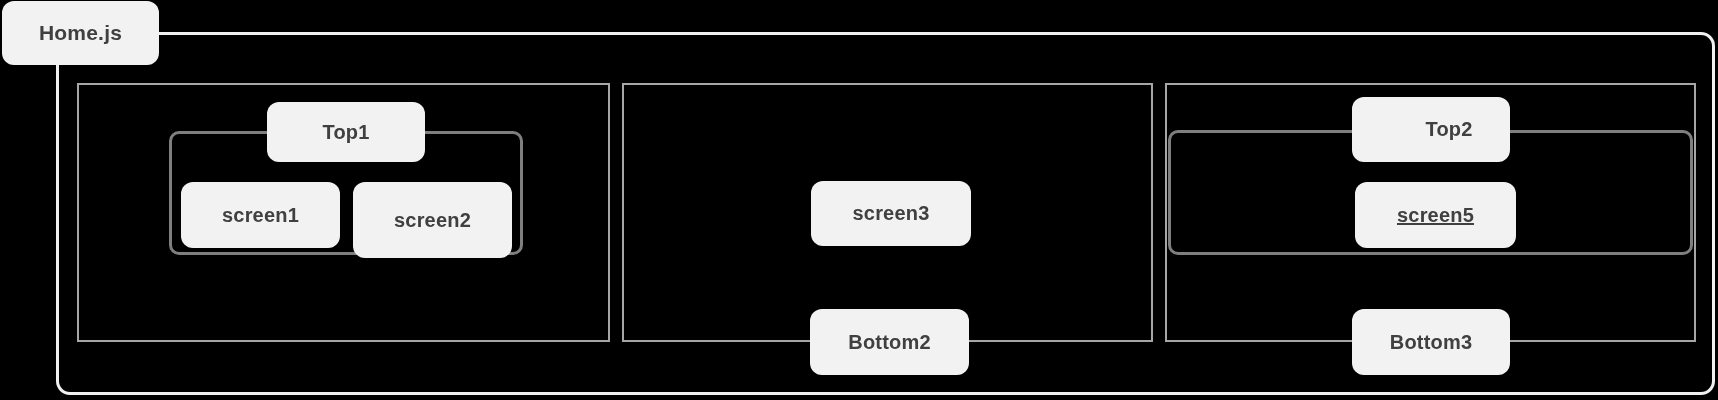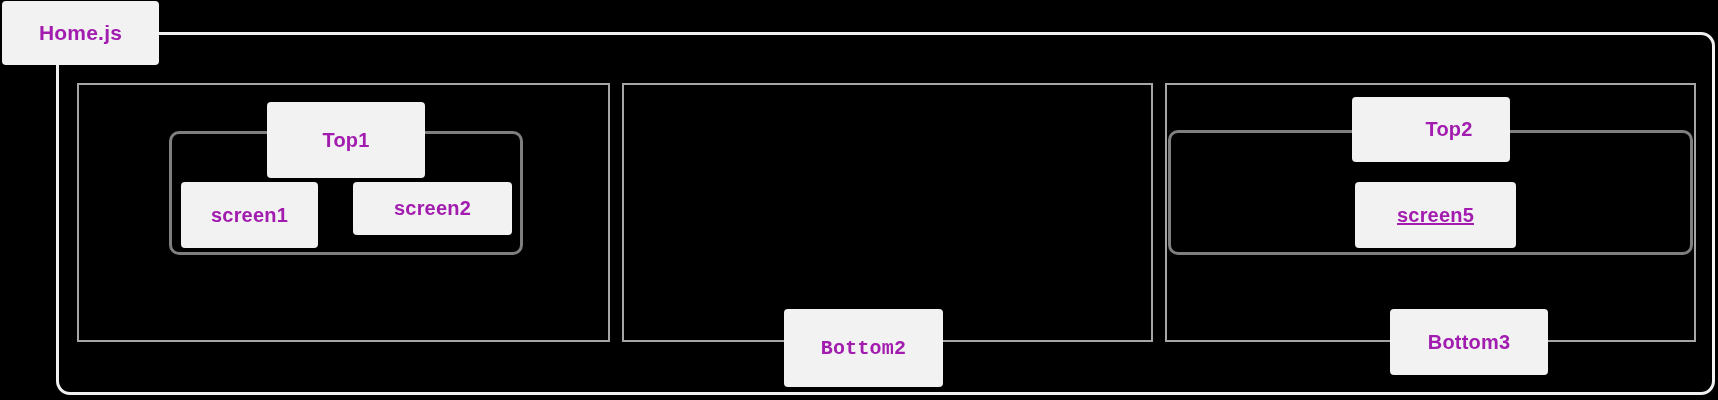--- a/index.html
+++ b/index.html
@@ -42,63 +42,64 @@
     border: 3px solid #7f7f7f;
     border-radius: 10px;
     z-index: 2;
   }
   .inner-group-1 { left: 169px;  top: 131px; width: 354px; height: 124px; }
   .inner-group-3 { left: 1168px; top: 130px; width: 525px; height: 125px; }
 
   
   .node {
     background: #f2f2f2;
-    border-radius: 4px;
+    border-radius: 12px;
     display: flex;
     align-items: center;
     justify-content: center;
     font-weight: bold;
     font-size: 20px;
-    color: #a21caf;
+    color: #404040;
     z-index: 3;
     letter-spacing: 0.2px;
   }
 
   .home-node { left: 2px; top: 1px; width: 157px; height: 64px; z-index: 5; font-size: 21px; }
 
-  .top1-node    { left: 267px;  top: 102px; width: 158px; height: 76px; }
-  .screen1-node { left: 181px;  top: 182px; width: 137px; height: 66px; }
-  .screen2-node { left: 353px;  top: 182px; width: 159px; height: 53px; }
+  .top1-node    { left: 267px;  top: 102px; width: 158px; height: 60px; }
+  .screen1-node { left: 181px;  top: 182px; width: 159px; height: 66px; }
+  .screen2-node { left: 353px;  top: 182px; width: 159px; height: 76px; }
   .bottom1-node { left: 267px;  top: 311px; width: 158px; height: 66px; }
 
   .screen3-node { left: 811px;  top: 181px; width: 160px; height: 65px; }
-  .bottom2-node { left: 784px;  top: 309px; width: 159px; height: 78px; font-family: Liberation Mono, monospace; }
+  .bottom2-node { left: 810px;  top: 309px; width: 159px; height: 66px; }
 
   .top2-node    { left: 1352px; top: 97px;  width: 158px; height: 65px; padding-left: 36px; }
   .screen4-node { left: 1181px; top: 182px; width: 162px; height: 66px; }
   .screen5-node { left: 1355px; top: 182px; width: 161px; height: 66px; text-decoration: underline; }
   .screen6-node { left: 1528px; top: 182px; width: 160px; height: 66px; }
-  .bottom3-node { left: 1352px; top: 309px; width: 158px; height: 66px; margin-left: 38px; }
+  .bottom3-node { left: 1352px; top: 309px; width: 158px; height: 66px; }
 </style>
 </head>
 <body>
 
 <div class="stage">
 
   <div class="abs outer-frame"></div>
 
   <div class="abs node home-node">Home.js</div>
 
   <div class="abs panel panel-1"></div>
   <div class="abs inner-group inner-group-1"></div>
   <div class="abs node top1-node">Top1</div>
   <div class="abs node screen1-node">screen1</div>
   <div class="abs node screen2-node">screen2</div>
 
   <div class="abs panel panel-2"></div>
+  <div class="abs node screen3-node">screen3</div>
   <div class="abs node bottom2-node">Bottom2</div>
 
   <div class="abs panel panel-3"></div>
   <div class="abs inner-group inner-group-3"></div>
   <div class="abs node top2-node">Top2</div>
   <div class="abs node screen5-node">screen5</div>
   <div class="abs node bottom3-node">Bottom3</div>
 
 </div>
 

